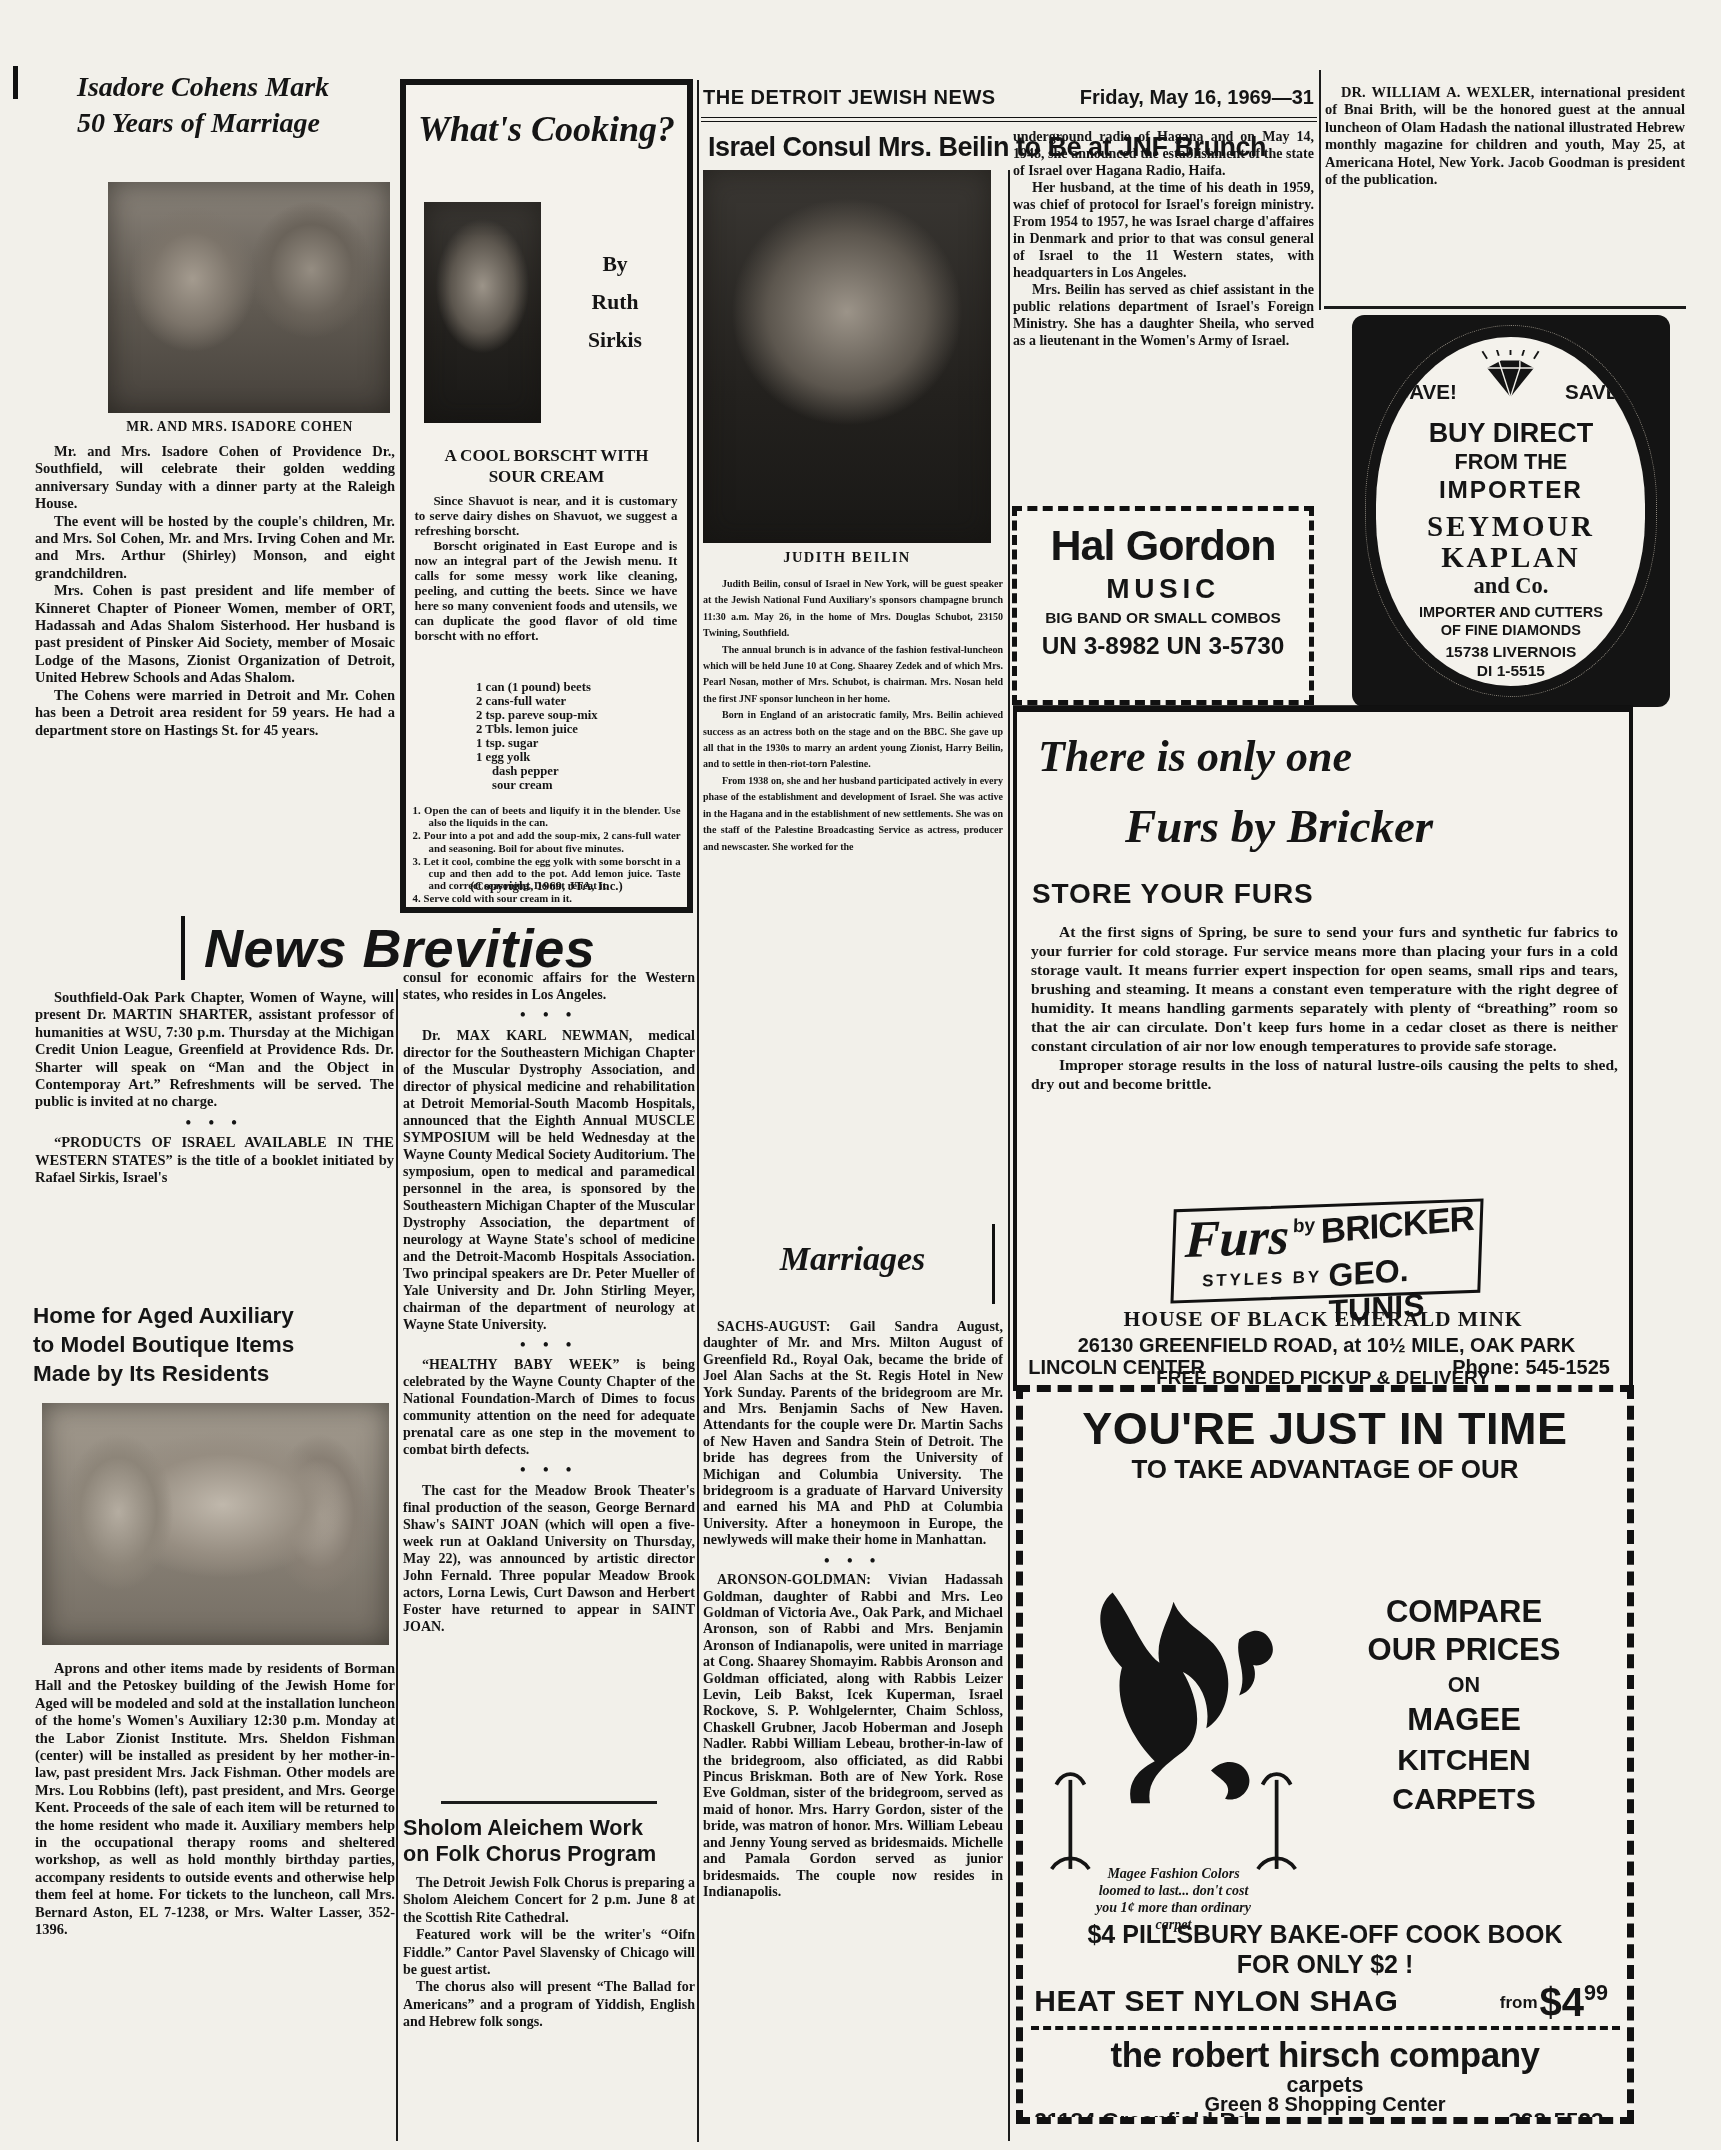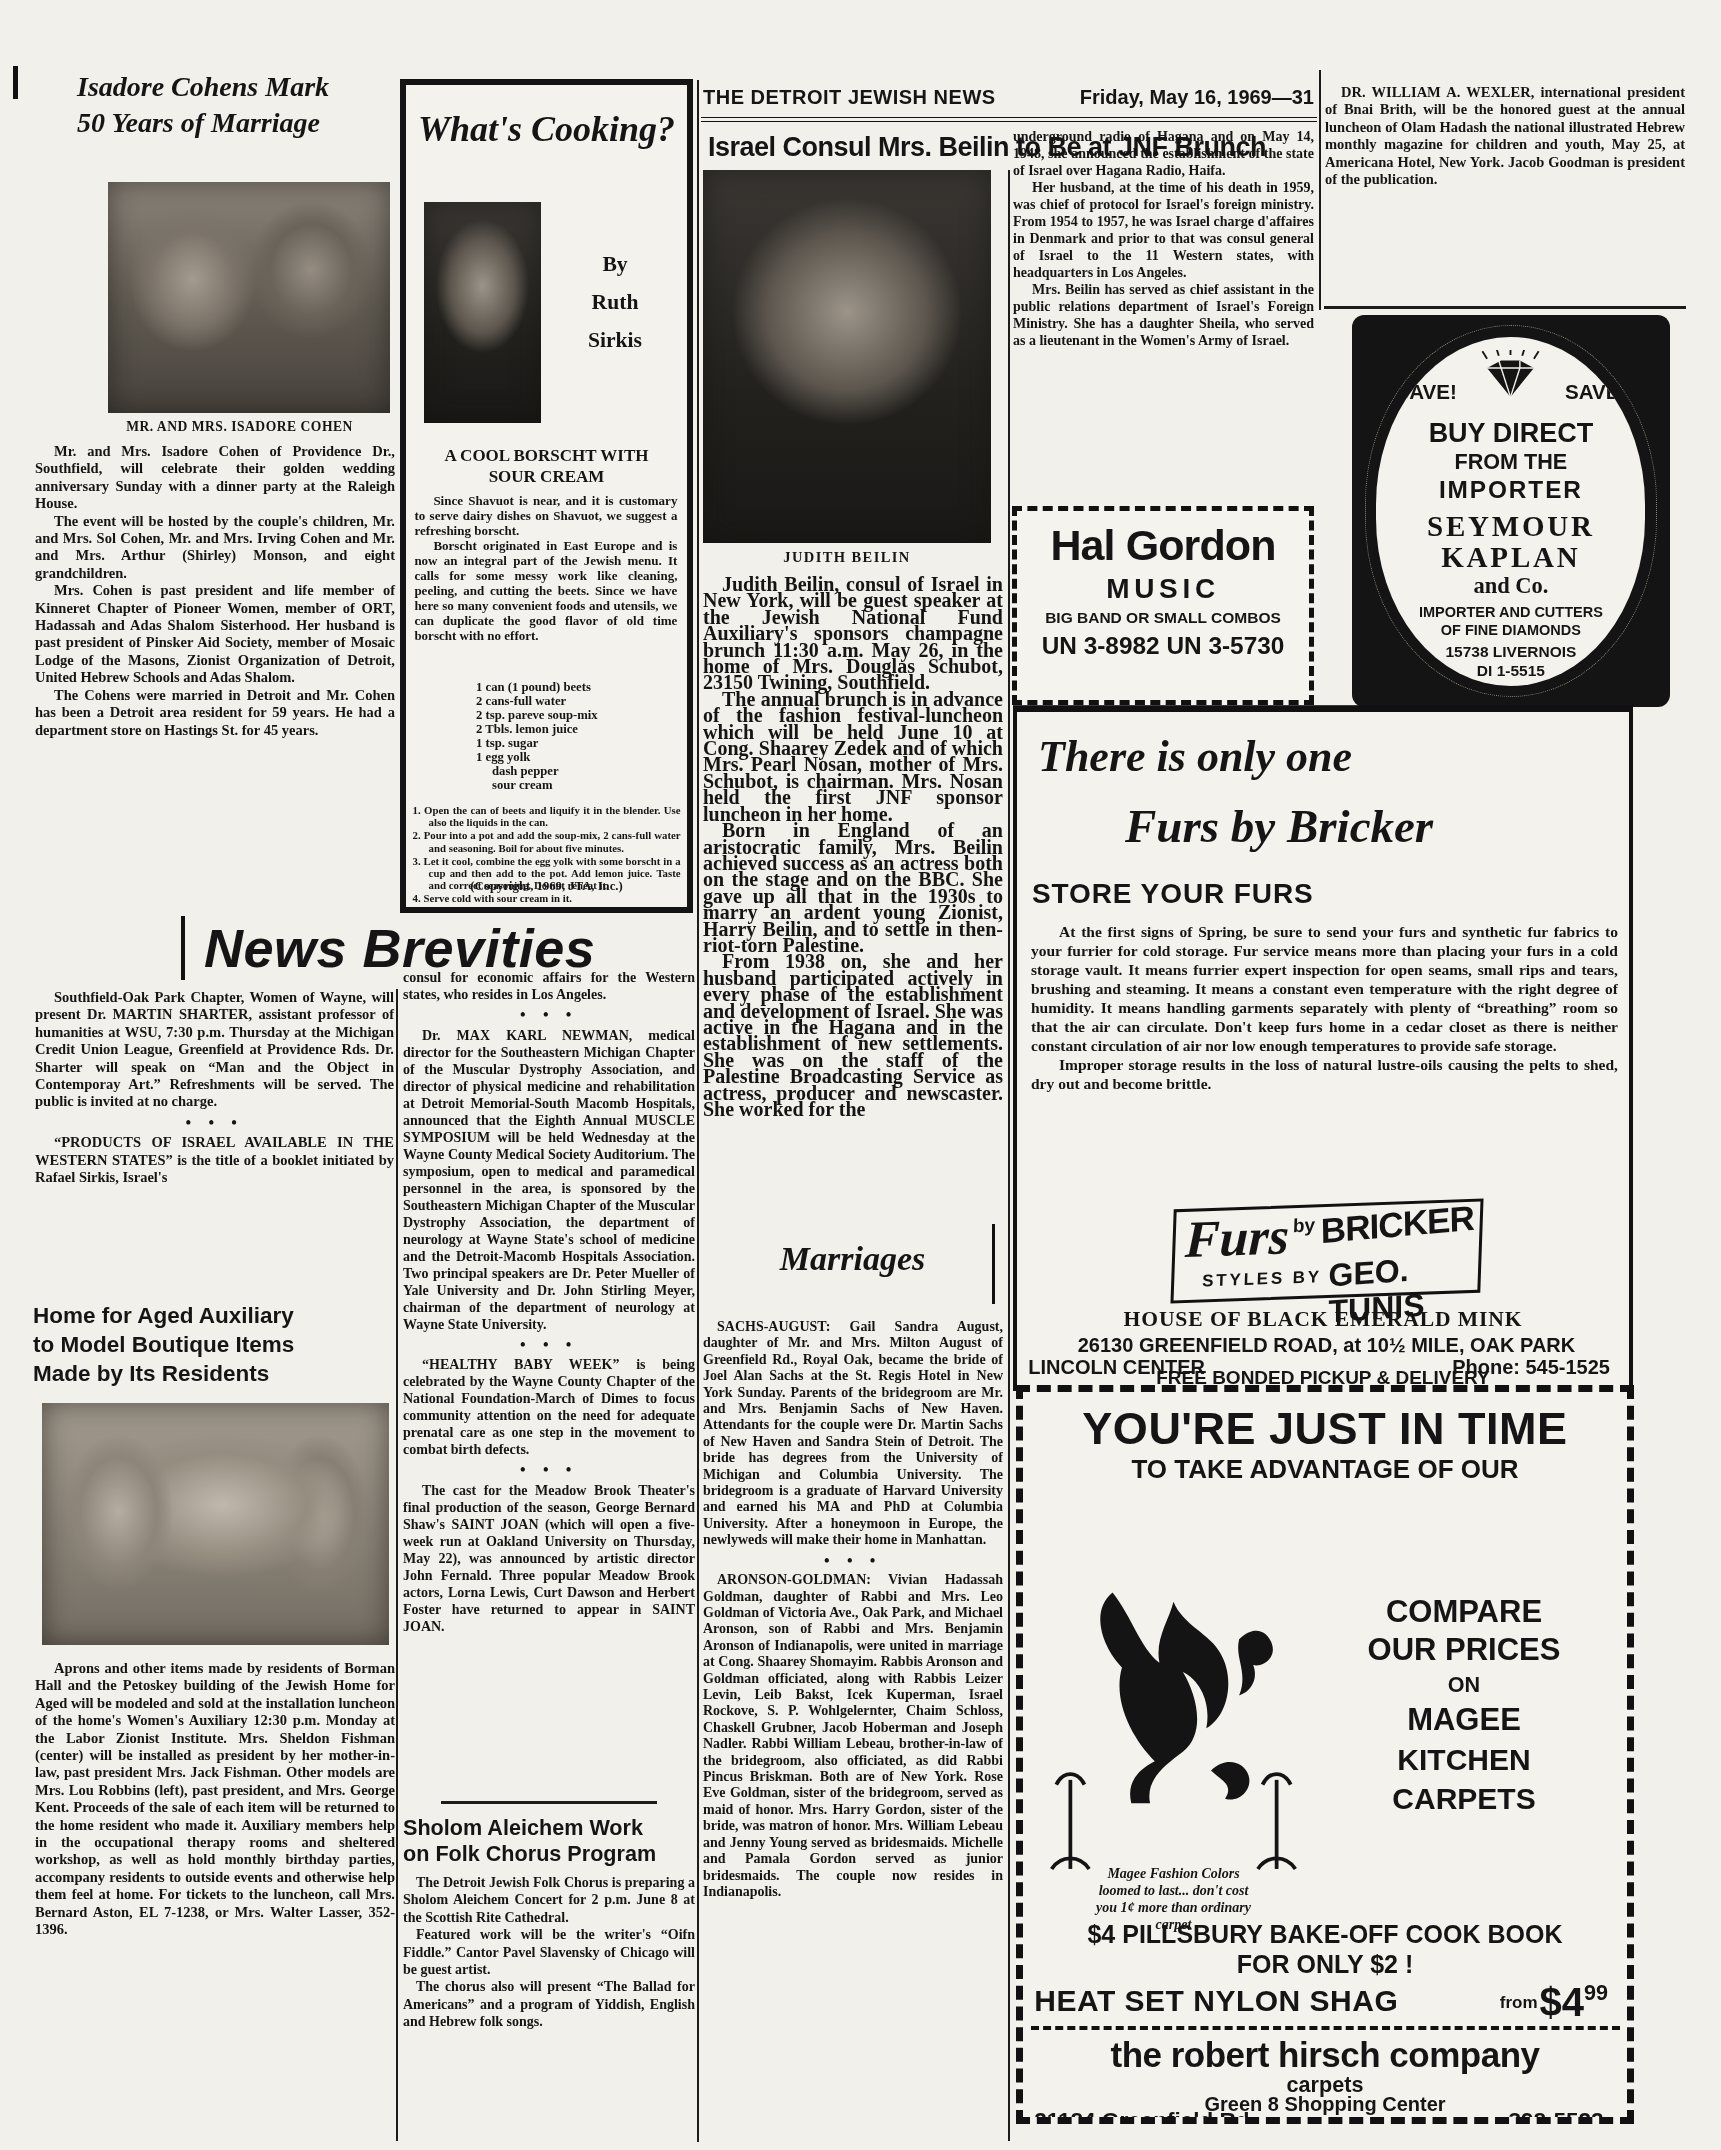--- a/index.html
+++ b/index.html
@@ -133,21 +133,21 @@
 
   <div class="abs sans" style="left:703px;top:87px;font:700 20px/21.6px 'Liberation Sans',sans-serif;letter-spacing:0.5px;" data-name="masthead-title">THE DETROIT JEWISH NEWS</div>
   <div class="abs sans" style="left:1070px;top:87px;width:244px;text-align:right;font:700 20px/21.6px 'Liberation Sans',sans-serif;" data-name="masthead-date">Friday, May 16, 1969—31</div>
   <div class="abs" style="left:701px;top:117px;width:616px;height:4.7px;border-top:1.9px solid #111;border-bottom:1.4px solid #111;" data-name="masthead-rule"></div>
 
   <div class="abs sans" style="left:708px;top:132px;width:617px;font:700 27px/30px 'Liberation Sans',sans-serif;letter-spacing:-0.5px;" data-name="beilin-headline">Israel Consul Mrs. Beilin to Be at JNF Brunch</div>
 
   <div class="abs photo dark" style="left:703px;top:170px;width:288px;height:373px;" data-name="judith-beilin-photo"></div>
   <div class="abs cap ctr" style="left:703px;top:549px;width:288px;font-size:14.5px;letter-spacing:1.4px;" data-name="beilin-photo-caption">JUDITH BEILIN</div>
 
-  <div class="abs body" style="left:703px;top:576px;width:300px;font-size:20px;line-height:16.4px;" data-name="beilin-article-left">
+  <div class="abs body" style="left:703px;top:576px;width:300px;font-size:10px;line-height:16.4px;" data-name="beilin-article-left">
     <p data-name="beilin-paragraph">Judith Beilin, consul of Israel in New York, will be guest speaker at the Jewish National Fund Auxiliary's sponsors champagne brunch 11:30 a.m. May 26, in the home of Mrs. Douglas Schubot, 23150 Twining, Southfield.</p>
     <p data-name="beilin-paragraph">The annual brunch is in advance of the fashion festival-luncheon which will be held June 10 at Cong. Shaarey Zedek and of which Mrs. Pearl Nosan, mother of Mrs. Schubot, is chairman. Mrs. Nosan held the first JNF sponsor luncheon in her home.</p>
     <p data-name="beilin-paragraph">Born in England of an aristocratic family, Mrs. Beilin achieved success as an actress both on the stage and on the BBC. She gave up all that in the 1930s to marry an ardent young Zionist, Harry Beilin, and to settle in then-riot-torn Palestine.</p>
     <p data-name="beilin-paragraph">From 1938 on, she and her husband participated actively in every phase of the establishment and development of Israel. She was active in the Hagana and in the establishment of new settlements. She was on the staff of the Palestine Broadcasting Service as actress, producer and newscaster. She worked for the</p>
   </div>
 
   <div class="abs" style="left:713px;top:1224px;width:282px;height:80px;border-right:3.8px solid #111;" data-name="marriages-title-box">
     <div class="script ctr" style="font:italic 700 34px/70px 'Liberation Serif',serif;" data-name="marriages-title">Marriages</div>
   </div>
   <div class="abs body" style="left:703px;top:1319px;width:300px;font-size:14px;line-height:16.4px;" data-name="marriages-sachs-august">

